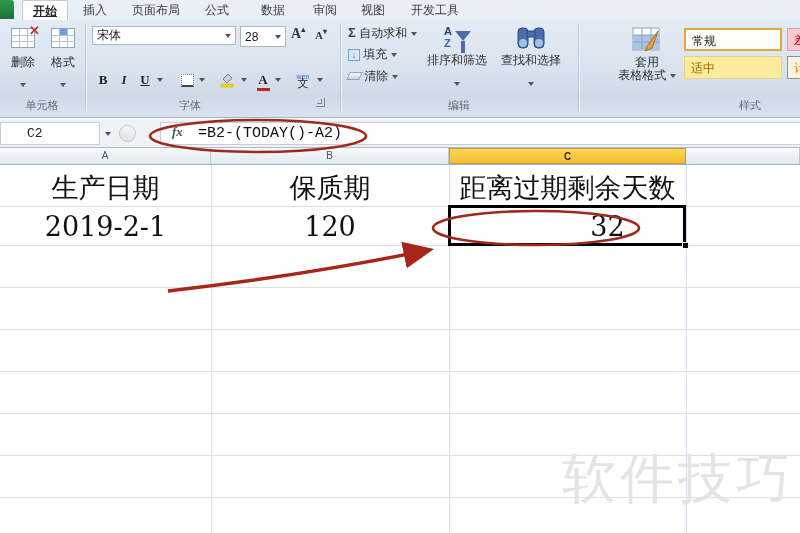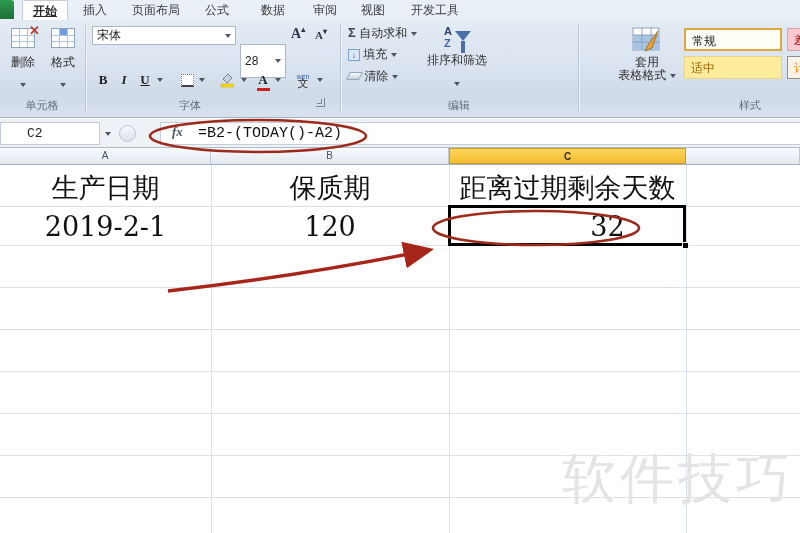--- a/index.html
+++ b/index.html
@@ -137,21 +137,21 @@
       <div class="cap">格式</div>
       <div style="margin-top:6px;"><span class="caret-dn"></span></div>
     </div>
     <div class="grp-label" style="left:0;width:84px;">单元格</div>
     <div class="vsep" style="left:85px;"></div>
 
     <div class="combo" style="left:92px;top:6px;width:144px;height:19px;">
       <span>宋体</span>
       <span class="caret-dn"></span>
     </div>
-    <div class="combo" style="left:240px;top:24px;width:46px;height:34px;">
+    <div class="combo" style="left:240px;top:6px;width:46px;height:21px;">
       <span>28</span>
       <span class="caret-dn"></span>
     </div>
     <div style="position:absolute;left:291px;top:5px;font:bold 14px 'Liberation Serif',serif;color:#2c3a4c;">
       <span>A</span><span style="font-size:8px;vertical-align:super;">▴</span>
     </div>
     <div style="position:absolute;left:315px;top:7px;font:bold 11px 'Liberation Serif',serif;color:#2c3a4c;">
       <span>A</span><span style="font-size:8px;vertical-align:super;">▾</span>
     </div>
 
@@ -211,20 +211,33 @@
     <div style="position:absolute;left:348px;top:48px;font-size:12px;color:#2f2f2f;">
       <span class="eraser-ico"></span>
       <span>清除</span>
       <span class="caret-dn"></span>
     </div>
     <div class="big-btn" style="left:422px;width:70px;">
       <div style="height:32px;padding-top:3px;">
         <span class="az-ico"><span class="az-a">A</span><span class="az-z">Z</span><span class="funnel"></span></span>
       </div>
       <div class="cap">排序和筛选</div>
+      <div style="margin-top:7px;"><span class="caret-dn"></span></div>
+    </div>
+    <div class="big-btn" style="left:494px;width:74px;">
+      <div style="height:32px;padding-top:4px;">
+        <svg width="32" height="26" viewBox="0 0 32 26">
+          <rect x="3" y="2" width="10" height="20" rx="4" fill="#4a6ea9" stroke="#2c4a7c"></rect>
+          <rect x="19" y="2" width="10" height="20" rx="4" fill="#4a6ea9" stroke="#2c4a7c"></rect>
+          <rect x="12" y="5" width="8" height="6" fill="#4a6ea9" stroke="#2c4a7c"></rect>
+          <circle cx="8" cy="17" r="4" fill="#9fc0e8"></circle>
+            <circle cx="24" cy="17" r="4" fill="#9fc0e8"></circle>
+        </svg>
+      </div>
+      <div class="cap">查找和选择</div>
       <div style="margin-top:7px;"><span class="caret-dn"></span></div>
     </div>
     <div class="grp-label" style="left:340px;width:238px;">编辑</div>
     <div class="vsep" style="left:578px;"></div>
 
     <div class="big-btn" style="left:618px;width:58px;">
       <div style="height:34px;padding-top:5px;">
         <svg width="30" height="28" viewBox="0 0 30 28">
           <rect x="1" y="1" width="26" height="22" fill="#fff" stroke="#8fa3ba"></rect>
           <rect x="1" y="8" width="26" height="15" fill="#a8c4e6"></rect>

